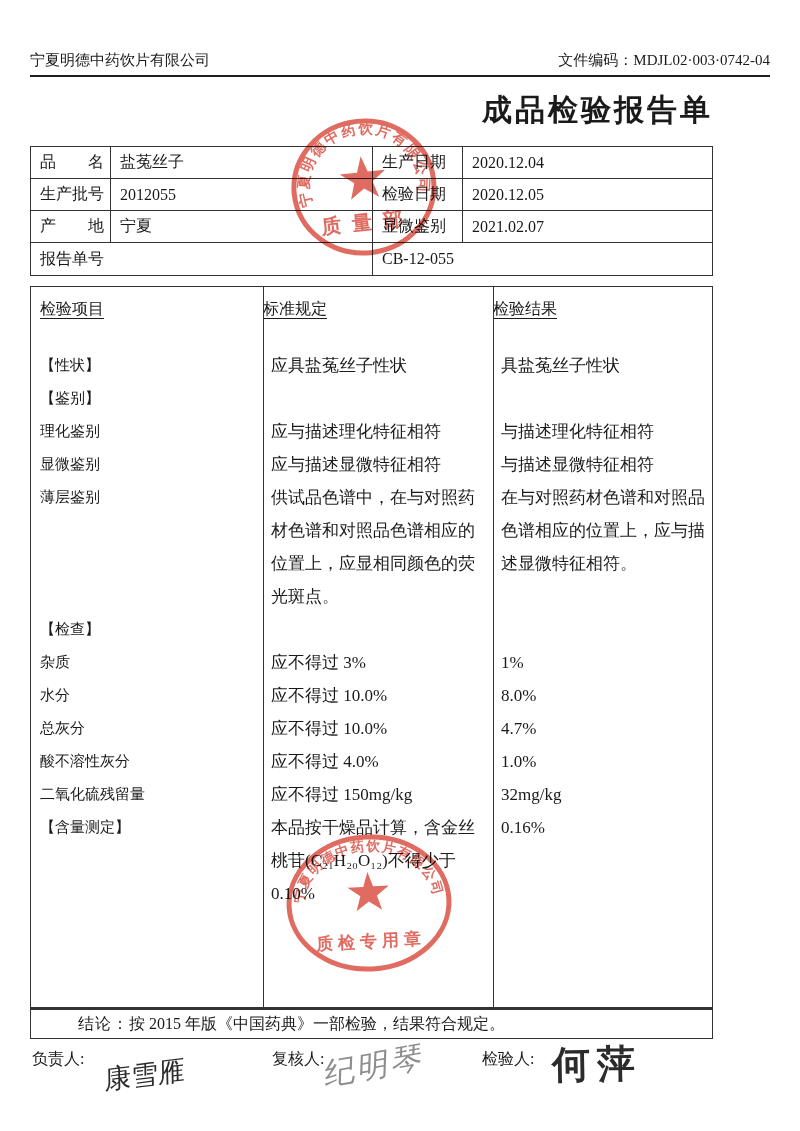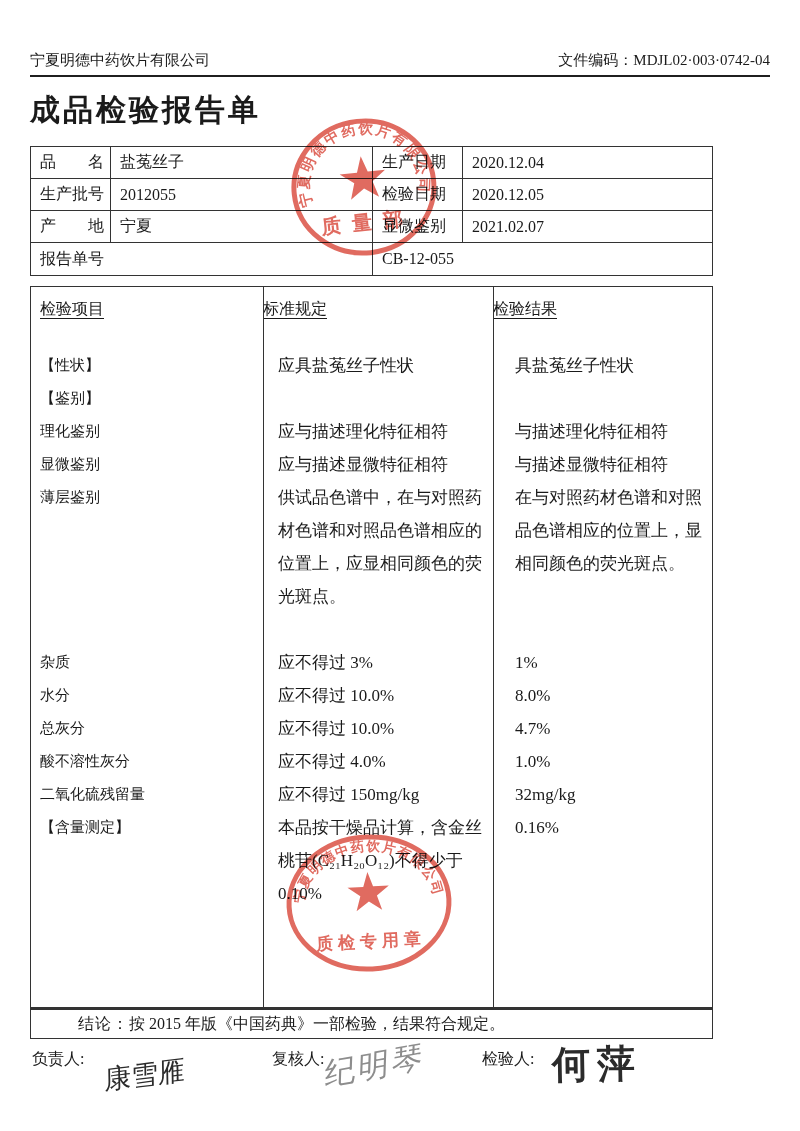--- a/index.html
+++ b/index.html
@@ -10,21 +10,21 @@
     -webkit-font-smoothing:antialiased;
   }
   .page{position:relative;width:800px;height:1131px;overflow:hidden;background:#fff;}
   .content{position:absolute;left:30px;top:0;width:740px;}
 
   
   .doc-header{display:flex;justify-content:space-between;align-items:flex-end;
     margin-top:50px;font-size:15px;line-height:20px;}
   .header-rule{border-bottom:2px solid #1f1f1f;margin-top:5px;width:740px;}
 
-  .page-title{width:683px;text-align:left;font-size:30px;font-weight:bold;
+  .page-title{width:683px;text-align:right;font-size:30px;font-weight:bold;
     letter-spacing:3px;margin-top:13px;}
 
   
   .info-table{margin-top:15px;width:683px;box-sizing:border-box;
     border:1px solid #333;display:grid;
     grid-template-columns:80px 262px 90px 1fr;grid-auto-rows:32px;}
   .ic{display:flex;align-items:center;padding-left:9px;font-size:16px;
     border-right:1px solid #333;border-bottom:1px solid #333;box-sizing:border-box;}
   .ic.lastcol{border-right:none;}
   .ic.lastrow{border-bottom:none;}
@@ -34,21 +34,21 @@
   
   .main-table{position:relative;margin-top:10px;width:683px;height:723px;
     box-sizing:border-box;border:1px solid #333;border-bottom-width:2px;}
   .vline{position:absolute;top:0;bottom:0;width:1px;background:#333;}
   .vline.v1{left:232px;} .vline.v2{left:462px;}
   .mrow{display:grid;grid-template-columns:232px 230px 1fr;}
   .mh{height:62px;padding-top:12px;box-sizing:border-box;font-size:16px;}
   .mh .hc1{padding-left:9px;}
   .mh .hc2,.mh .hc3{text-align:left;}
   .u{text-decoration:underline;text-underline-offset:4px;}
-  .mr{min-height:33px;gap:7px;}
+  .mr{min-height:33px;}
   .mr .c1{padding-left:9px;font-size:15px;line-height:33px;}
   .mr .c2,.mr .c3{padding-left:8px;padding-right:2px;font-size:17px;line-height:33px;}
 
   
   .conclusion{width:683px;box-sizing:border-box;border:1px solid #333;
     height:30px;line-height:28px;font-size:16px;padding-left:8px;}
   .conclusion .lbl{letter-spacing:1px;margin-left:39px;}
   .sig-area{position:relative;width:740px;height:108px;font-size:16px;}
   .sig-label{position:absolute;top:10px;}
   .sig-name{position:absolute;color:#2b2b2b;white-space:nowrap;}
@@ -126,23 +126,24 @@
         <div class="c3">与描述理化特征相符</div>
       </div>
       <div class="mrow mr">
         <div class="c1">显微鉴别</div>
         <div class="c2">应与描述显微特征相符</div>
         <div class="c3">与描述显微特征相符</div>
       </div>
       <div class="mrow mr">
         <div class="c1">薄层鉴别</div>
         <div class="c2">供试品色谱中，在与对照药材色谱和对照品色谱相应的位置上，应显相同颜色的荧光斑点。</div>
-        <div class="c3">在与对照药材色谱和对照品色谱相应的位置上，显相同颜色的荧光斑点。</div>
-      </div>
-      <div class="mrow mr">
+        <div class="c3">在与对照药材色谱和对照品色谱相应的位置上，应与描述显微特征相符。</div>
+      </div>
+      <div class="mrow mr">
+        <div class="c1">【检查】</div>
         <div class="c2"></div>
         <div class="c3"></div>
       </div>
       <div class="mrow mr">
         <div class="c1">杂质</div>
         <div class="c2">应不得过 3%</div>
         <div class="c3">1%</div>
       </div>
       <div class="mrow mr">
         <div class="c1">水分</div>

